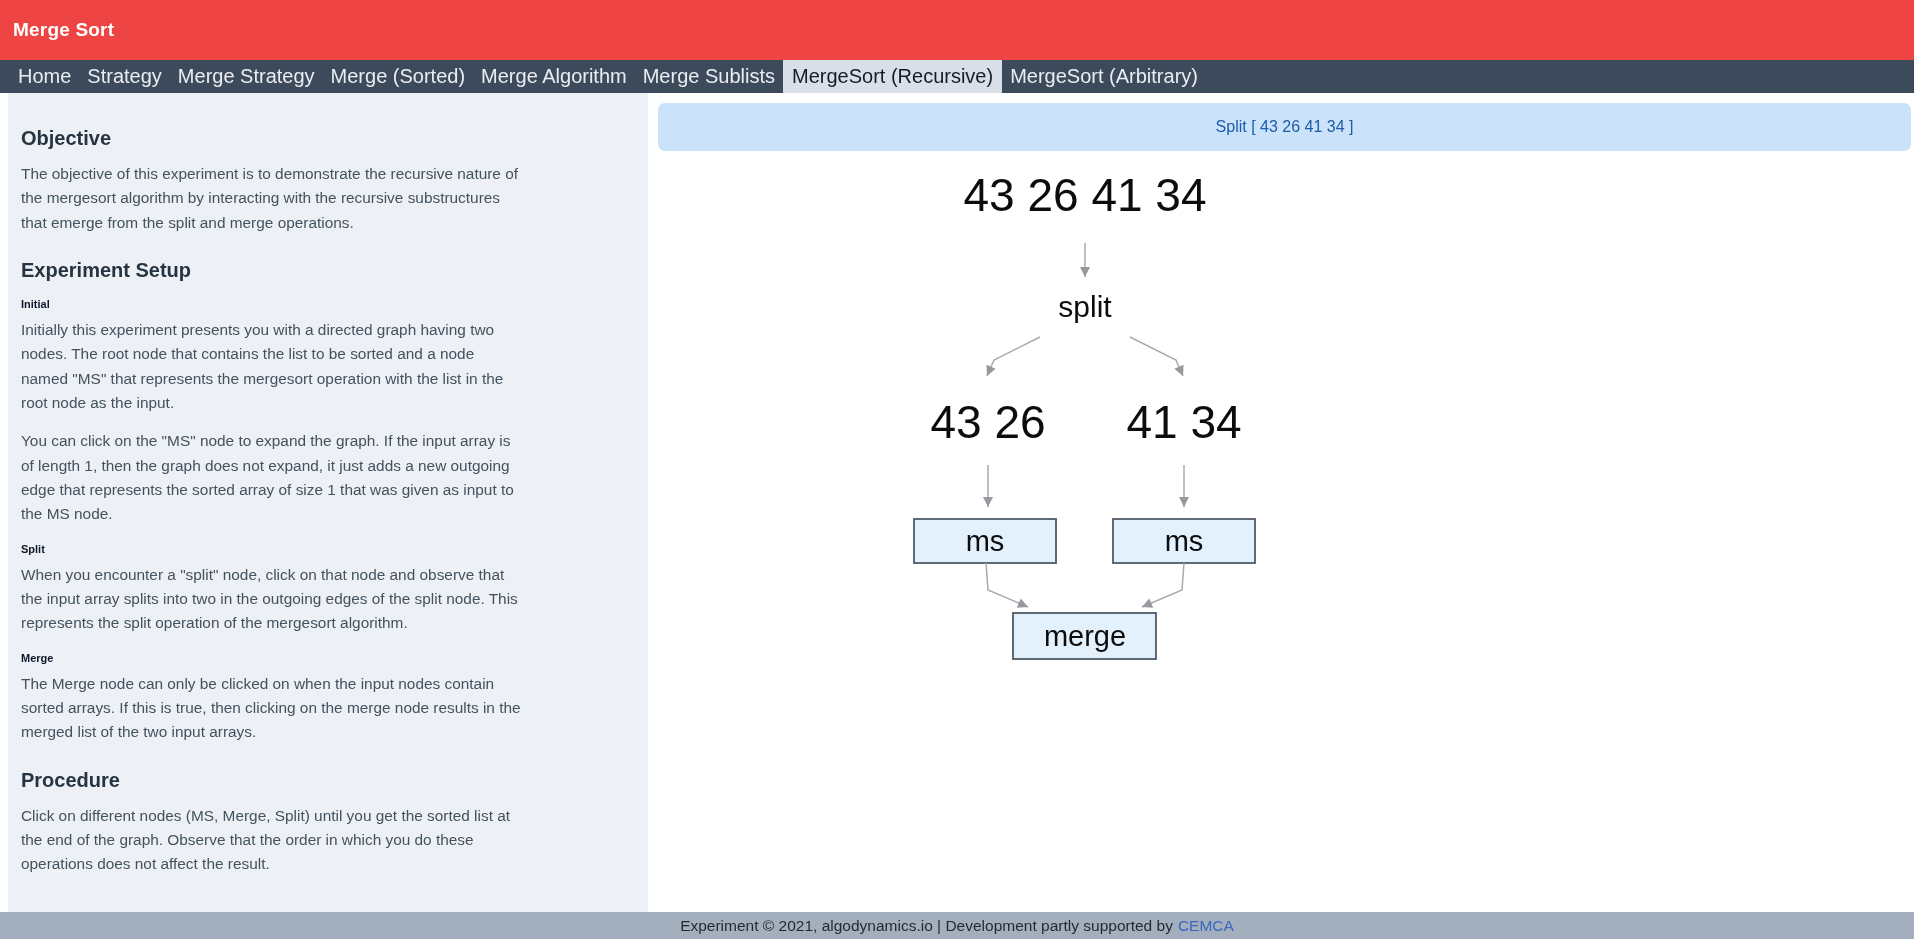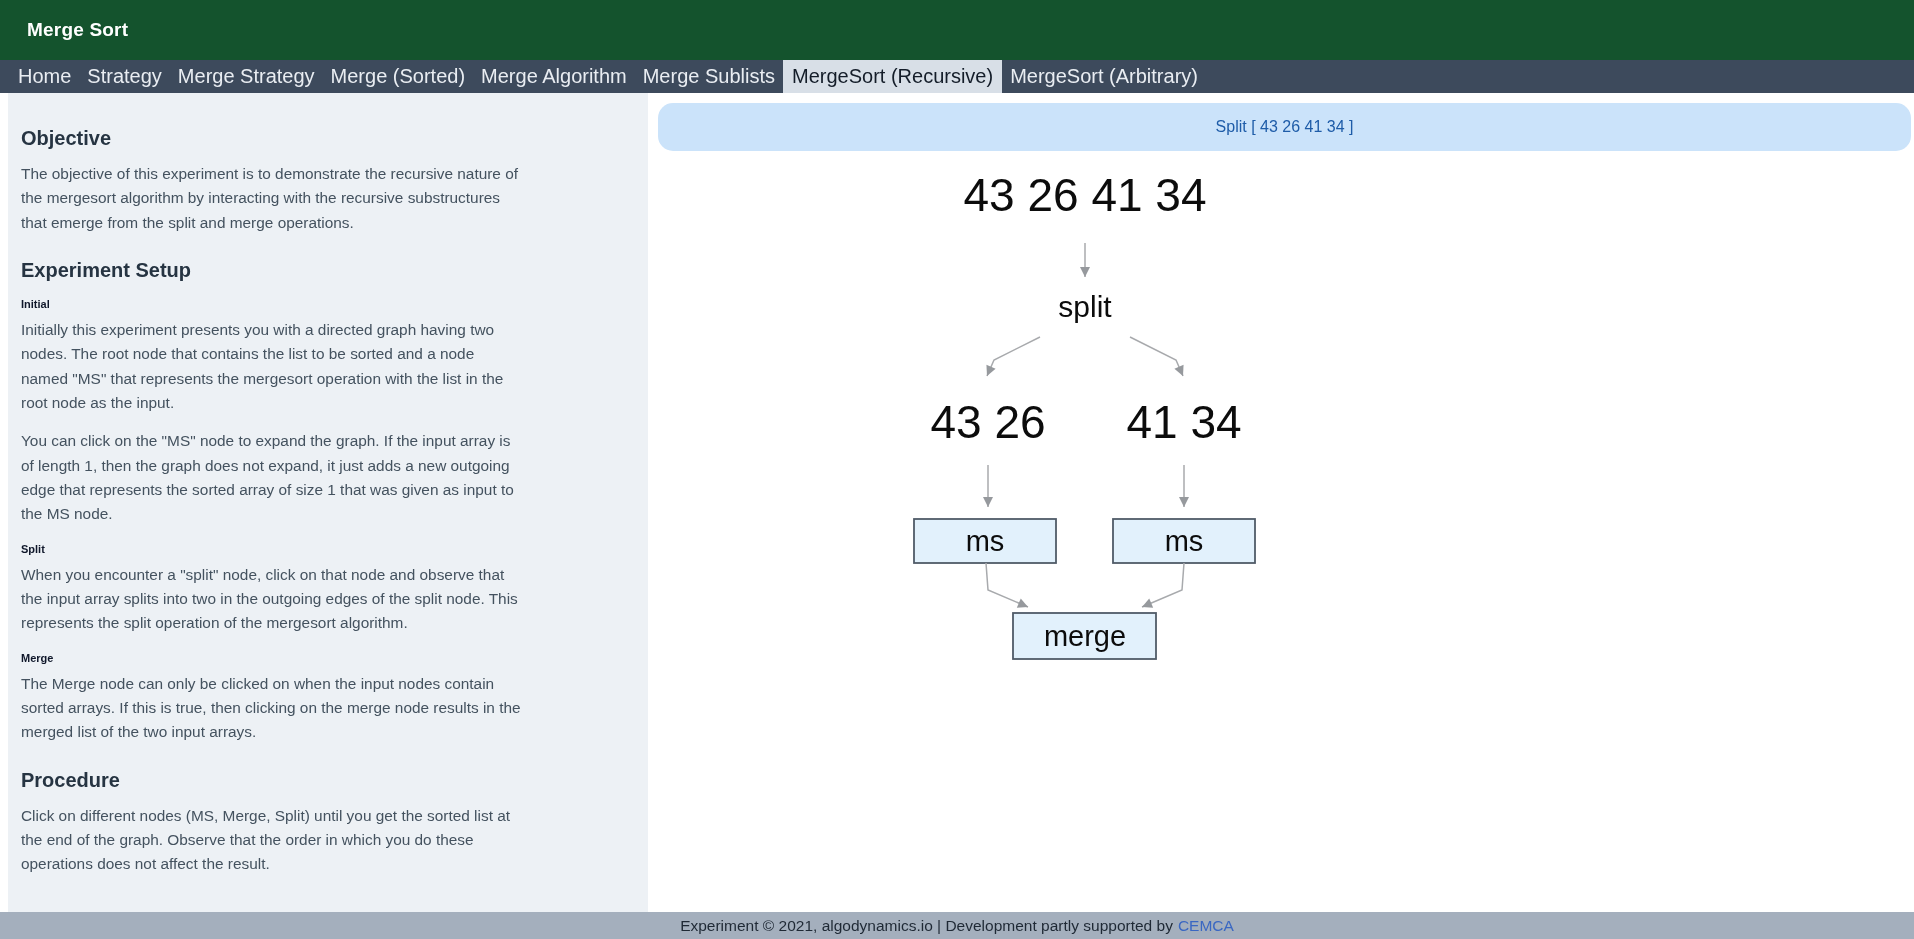--- a/index.html
+++ b/index.html
@@ -5,22 +5,22 @@
   * { box-sizing: border-box; }
   html, body { margin: 0; padding: 0; }
   body {
     width: 1914px; height: 939px; overflow: hidden;
     font-family: "Liberation Sans", "DejaVu Sans", sans-serif;
     background: #ffffff;
   }
 
   
   .header {
-    height: 60px; background: #14532d;
-    display: flex; align-items: center; padding: 0 27px;
+    height: 60px; background: #ef4444;
+    display: flex; align-items: center; padding: 0 13px;
   }
   .header-title { color: #ffffff; font-size: 19px; font-weight: 700; letter-spacing: .2px; }
 
   
   .navbar {
     height: 33px; background: #3d4a5c;
     display: flex; align-items: stretch; padding-left: 10px;
   }
   .tab {
     display: flex; align-items: center; padding: 0 8px;
@@ -46,21 +46,21 @@
   }
   .sidebar p {
     font-size: 15.4px; line-height: 1.58; color: #44525f;
     margin: 0 0 14px 0;
   }
 
   .main { flex: 1; background: #ffffff; position: relative; }
 
   .status-bar {
     position: absolute; left: 10px; right: 3px; top: 10px; height: 48px;
-    background: #cbe3fa; border-radius: 15px;
+    background: #cbe3fa; border-radius: 7px;
     display: flex; align-items: center; justify-content: center;
     font-size: 16px; color: #1e5ca8;
   }
 
   .graph-svg { position: absolute; left: 0; top: 0; }
   .graph-svg text { font-family: "Liberation Sans", "DejaVu Sans", sans-serif; fill: #0c0c0c; }
   .node-clickable { cursor: pointer; }
   .node-box { fill: #e2f1fc; stroke: #505b68; stroke-width: 1.8; }
   .edge { stroke: #a8aaad; stroke-width: 1.5; fill: none; }
 

